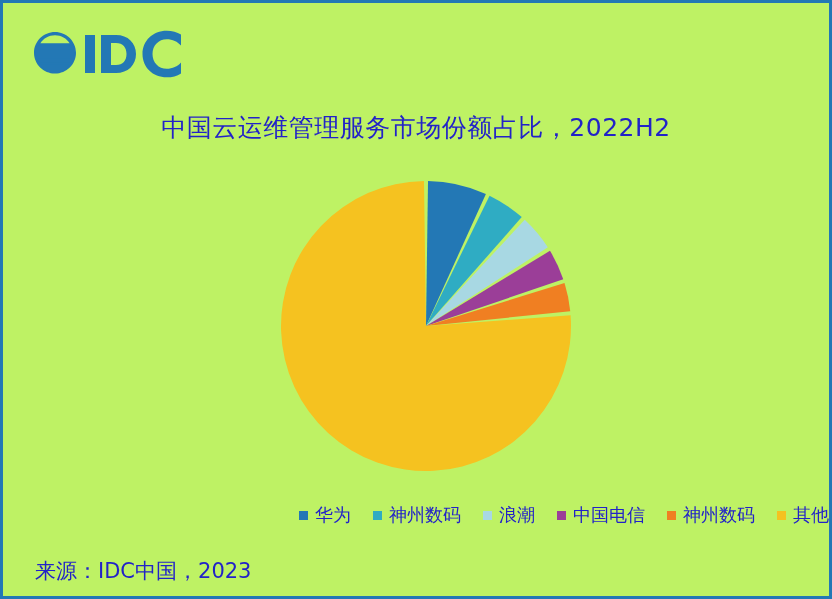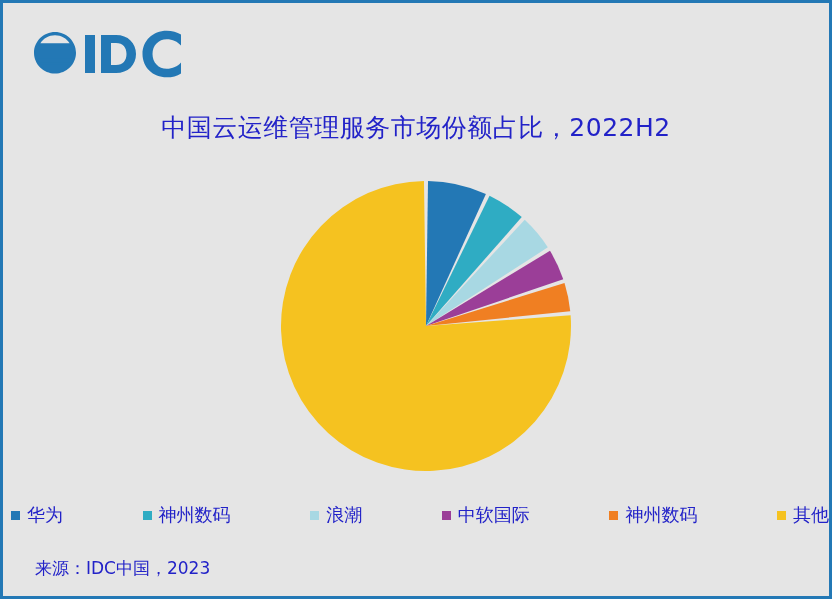--- a/index.html
+++ b/index.html
@@ -12,21 +12,21 @@
     background: #ffffff;
     font-family: "Liberation Sans", "DejaVu Sans", sans-serif;
     overflow: hidden;
   }
   #page {
     position: relative;
     width: 832px;
     height: 599px;
     box-sizing: border-box;
     border: 3px solid #2378b5;
-    background: #e5e5e5;
+    background: #bef264;
   }
   #logo {
     position: absolute;
     left: 28px;
     top: 26px;
     width: 160px;
     height: 52px;
     display: flex;
     align-items: center;
   }
@@ -54,21 +54,21 @@
     display: block;
     width: 296px;
     height: 296px;
   }
   #legend {
     position: absolute;
     left: 0;
     right: 0;
     top: 503px;
     display: flex;
-    justify-content: space-between;
+    justify-content: flex-end;
     align-items: center;
     gap: 22px;
     padding-left: 8px;
   }
   .legend-item {
     display: flex;
     align-items: center;
     gap: 7px;
     white-space: nowrap;
   }
@@ -81,21 +81,21 @@
     color: #2222c8;
     font-size: 18px;
     font-family: "DejaVu Sans", "Liberation Sans", sans-serif;
     line-height: 1;
   }
   #source {
     position: absolute;
     left: 32px;
     top: 554px;
     color: #2222c8;
-    font-size: 17px;
+    font-size: 21px;
     font-family: "DejaVu Sans", "Liberation Sans", sans-serif;
     white-space: nowrap;
   }
 </style>
 </head>
 <body>
 
 <div id="page">
 
   <div id="logo">
@@ -142,21 +142,21 @@
       <div class="legend-item">
         <span class="legend-swatch" style="background: rgb(47, 172, 195);"></span>
         <span class="legend-label">神州数码</span>
       </div>
       <div class="legend-item">
         <span class="legend-swatch" style="background: rgb(168, 216, 227);"></span>
         <span class="legend-label">浪潮</span>
       </div>
       <div class="legend-item">
         <span class="legend-swatch" style="background: rgb(155, 62, 152);"></span>
-        <span class="legend-label">中软国际</span>
+        <span class="legend-label">中国电信</span>
       </div>
       <div class="legend-item">
         <span class="legend-swatch" style="background: rgb(240, 127, 34);"></span>
         <span class="legend-label">神州数码</span>
       </div>
       <div class="legend-item">
         <span class="legend-swatch" style="background: rgb(245, 194, 32);"></span>
         <span class="legend-label">其他</span>
       </div>
     </div>

